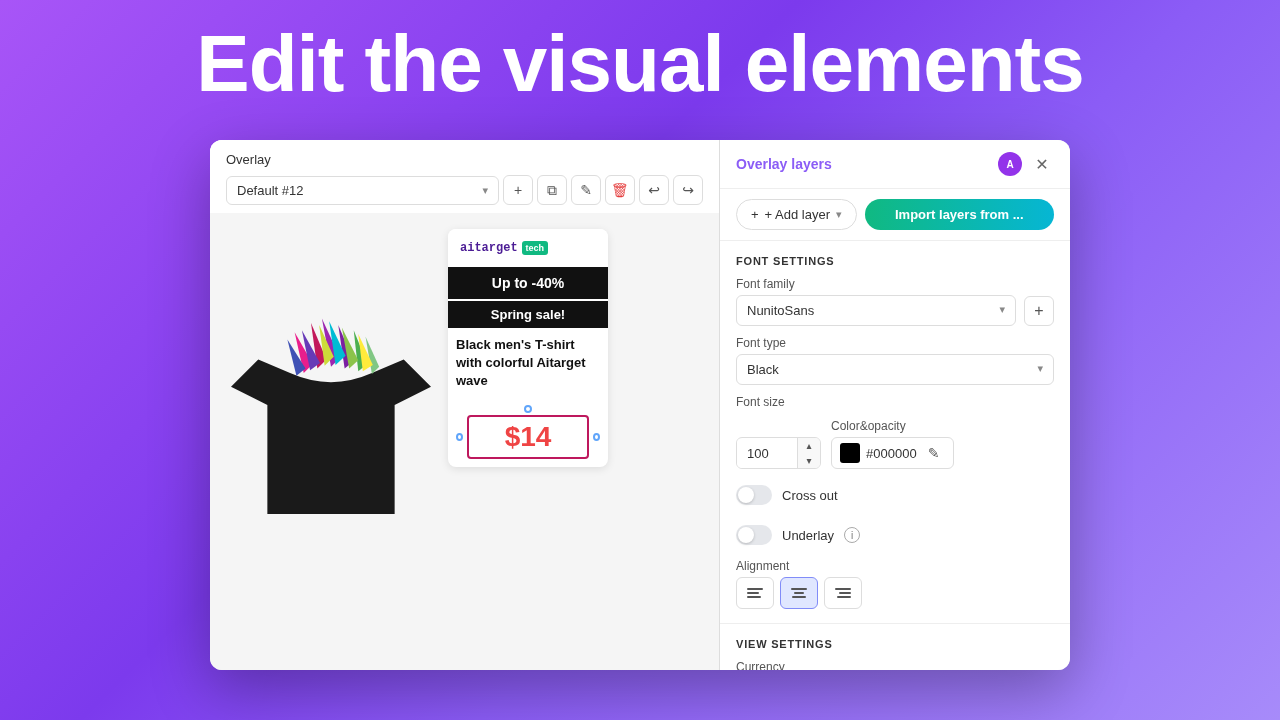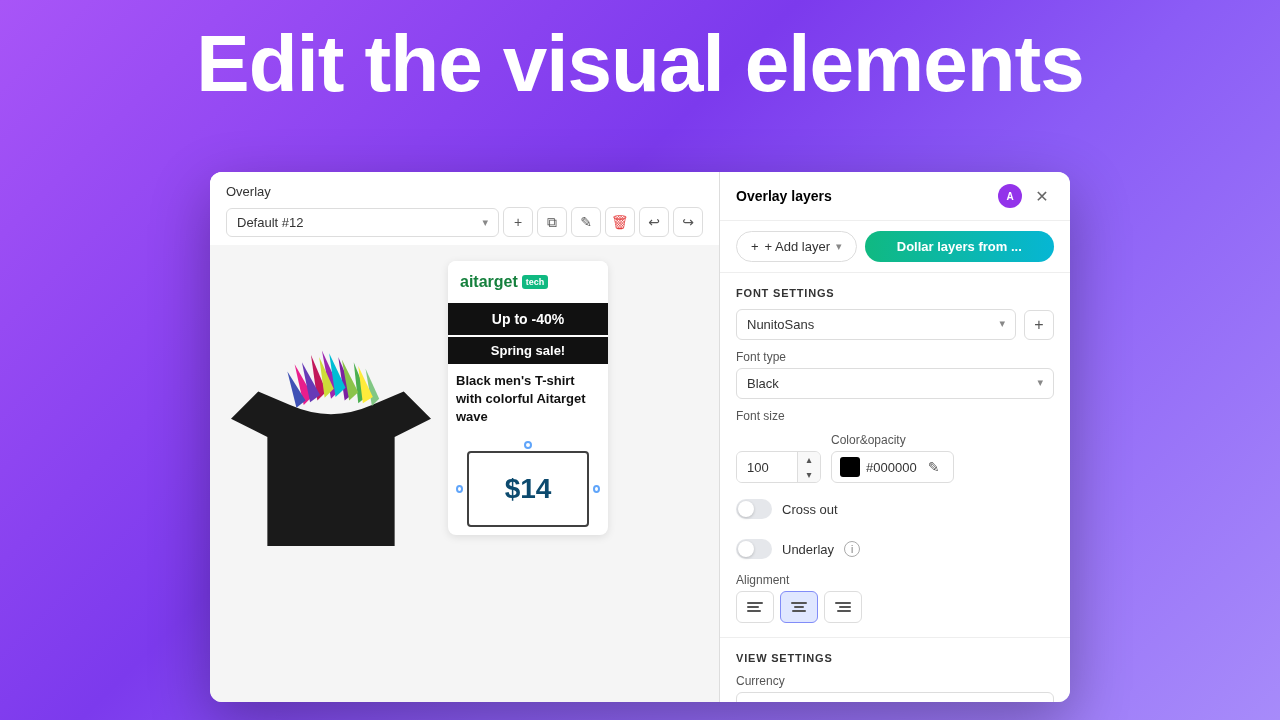--- a/index.html
+++ b/index.html
@@ -27,21 +27,20 @@
 
     .main-container {
       display: flex;
       gap: 0;
       width: 860px;
       background: #f0f0f0;
       border-radius: 12px;
       overflow: hidden;
       box-shadow: 0 20px 60px rgba(0,0,0,0.3);
       height: 530px;
-      margin-top: 32px;
     }
 
     
     .left-panel {
       width: 510px;
       background: #f5f5f5;
       display: flex;
       flex-direction: column;
       border-right: 1px solid #ddd;
     }
@@ -130,24 +129,24 @@
 
     .ad-logo {
       padding: 12px;
       display: flex;
       align-items: center;
       gap: 4px;
       background: white;
     }
 
     .ad-logo-text {
-      font-size: 16px;
+      font-size: 12px;
       font-weight: 700;
-      color: #15803d;
-      font-family: Liberation Sans, sans-serif;
+      color: #4c1d95;
+      font-family: Liberation Mono, monospace;
     }
 
     .ad-logo-badge {
       background: #10b981;
       color: white;
       font-size: 9px;
       font-weight: 700;
       padding: 2px 4px;
       border-radius: 3px;
     }
@@ -181,26 +180,26 @@
 
     .ad-price-section {
       padding: 6px 8px 8px;
       display: flex;
       flex-direction: column;
       align-items: center;
       position: relative;
     }
 
     .ad-price-box {
-      border: 2px solid #404040;
+      border: 2px solid #be185d;
       border-radius: 4px;
-      padding: 20px 16px;
+      padding: 4px 16px;
       font-size: 28px;
       font-weight: 900;
-      color: #0c4a6e;
+      color: #ef4444;
       width: 100%;
       text-align: center;
       position: relative;
     }
 
     
     .right-panel {
       width: 350px;
       background: white;
       display: flex;
@@ -212,21 +211,21 @@
       display: flex;
       align-items: center;
       justify-content: space-between;
       padding: 12px 16px;
       border-bottom: 1px solid #eee;
     }
 
     .right-header-title {
       font-size: 14px;
       font-weight: 600;
-      color: #000000;
+      color: #8b5cf6;
     }
 
     .close-btn {
       width: 24px;
       height: 24px;
       border: none;
       background: none;
       cursor: pointer;
       font-size: 16px;
       color: #666;
@@ -581,26 +580,27 @@
         <button class="close-btn">✕</button>
       </div>
     </div>
 
     <div class="action-bar">
       <button class="add-layer-btn">
         <span>+</span>
         <span>+ Add layer</span>
         <span class="chevron">▾</span>
       </button>
-      <button class="import-btn">Dollar layers from ...</button>
+      <button class="import-btn">Import layers from ...</button>
     </div>
 
     <div class="settings-section">
       <div class="section-title">FONT SETTINGS</div>
 
+      <div class="field-label">Font family</div>
       <div class="select-row">
         <div class="select-control">
           <span>NunitoSans</span>
           <span class="chevron">▾</span>
         </div>
         <button class="select-add-btn">+</button>
       </div>
 
       <div class="field-label">Font type</div>
       <div class="select-row">

